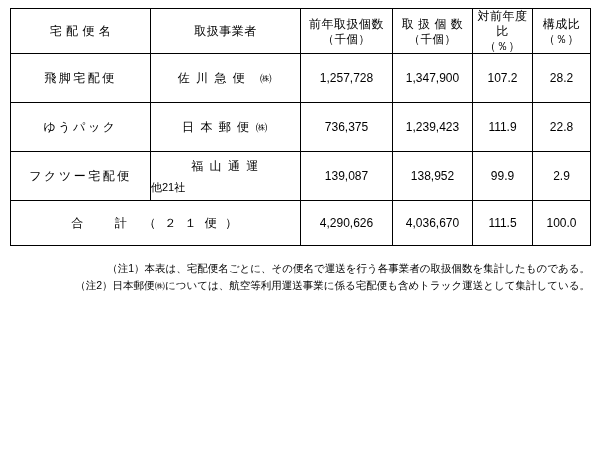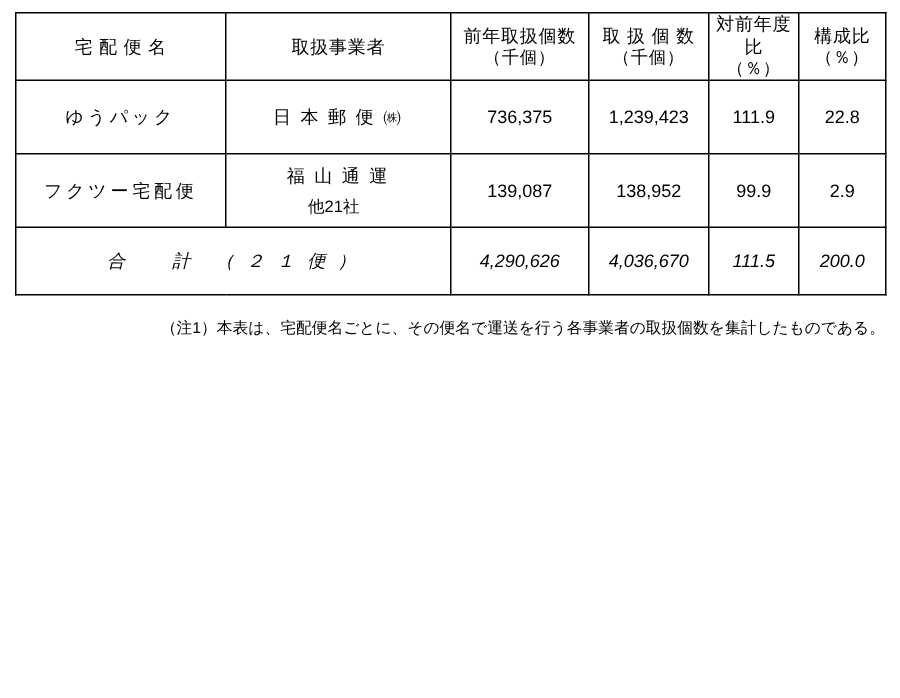--- a/index.html
+++ b/index.html
@@ -43,37 +43,36 @@
   }
   thead th .sub {
     display: block;
     font-size: 11.5px;
   }
   tbody td {
     height: 48px;
   }
   tbody tr.total td {
     height: 44px;
-    font-style: italic;
   }
   .c-name {
     font-size: 13px;
     letter-spacing: 2.5px;
     white-space: nowrap;
   }
   .c-carrier {
     font-size: 13px;
     letter-spacing: 1.5px;
     white-space: nowrap;
   }
   .c-carrier .note {
     display: block;
     font-size: 11px;
     letter-spacing: 0px;
-    text-align: center;
+    text-align: left;
     padding-right: 6px;
     margin-top: 7px;
   }
   .num {
     text-align: right;
     padding-right: 10px;
     font-size: 13px;
     font-family: "Liberation Sans", sans-serif;
   }
   col.w-name { width: 140px; }
@@ -130,20 +129,30 @@
         </th>
         <th>
           <span>構成比</span>
           <span class="sub">（％）</span>
         </th>
       </tr>
     </thead>
     <tbody>
 
 
+      <tr>
+        <td class="c-name">飛脚宅配便</td>
+        <td class="c-carrier">
+          <span>佐 川 急 便　㈱</span>
+        </td>
+        <td class="num">1,257,728</td>
+        <td class="num">1,347,900</td>
+        <td class="num">107.2</td>
+        <td class="num">28.2</td>
+      </tr>
 
       <tr>
         <td class="c-name">ゆうパック</td>
         <td class="c-carrier">
           <span>日 本 郵 便 ㈱</span>
         </td>
         <td class="num">736,375</td>
         <td class="num">1,239,423</td>
         <td class="num">111.9</td>
         <td class="num">22.8</td>
@@ -161,23 +170,24 @@
         <td class="num">2.9</td>
       </tr>
 
 
 
       <tr class="total">
         <td class="c-name" colspan="2">合　　計　（ ２ １ 便 ）</td>
         <td class="num">4,290,626</td>
         <td class="num">4,036,670</td>
         <td class="num">111.5</td>
-        <td class="num">200.0</td>
+        <td class="num">100.0</td>
       </tr>
 
     </tbody>
   </table>
 
   <div class="notes">
     <div>（注1）本表は、宅配便名ごとに、その便名で運送を行う各事業者の取扱個数を集計したものである。</div>
+    <div>（注2）日本郵便㈱については、航空等利用運送事業に係る宅配便も含めトラック運送として集計している。</div>
   </div>
 
 </div>
 
 </body></html>

